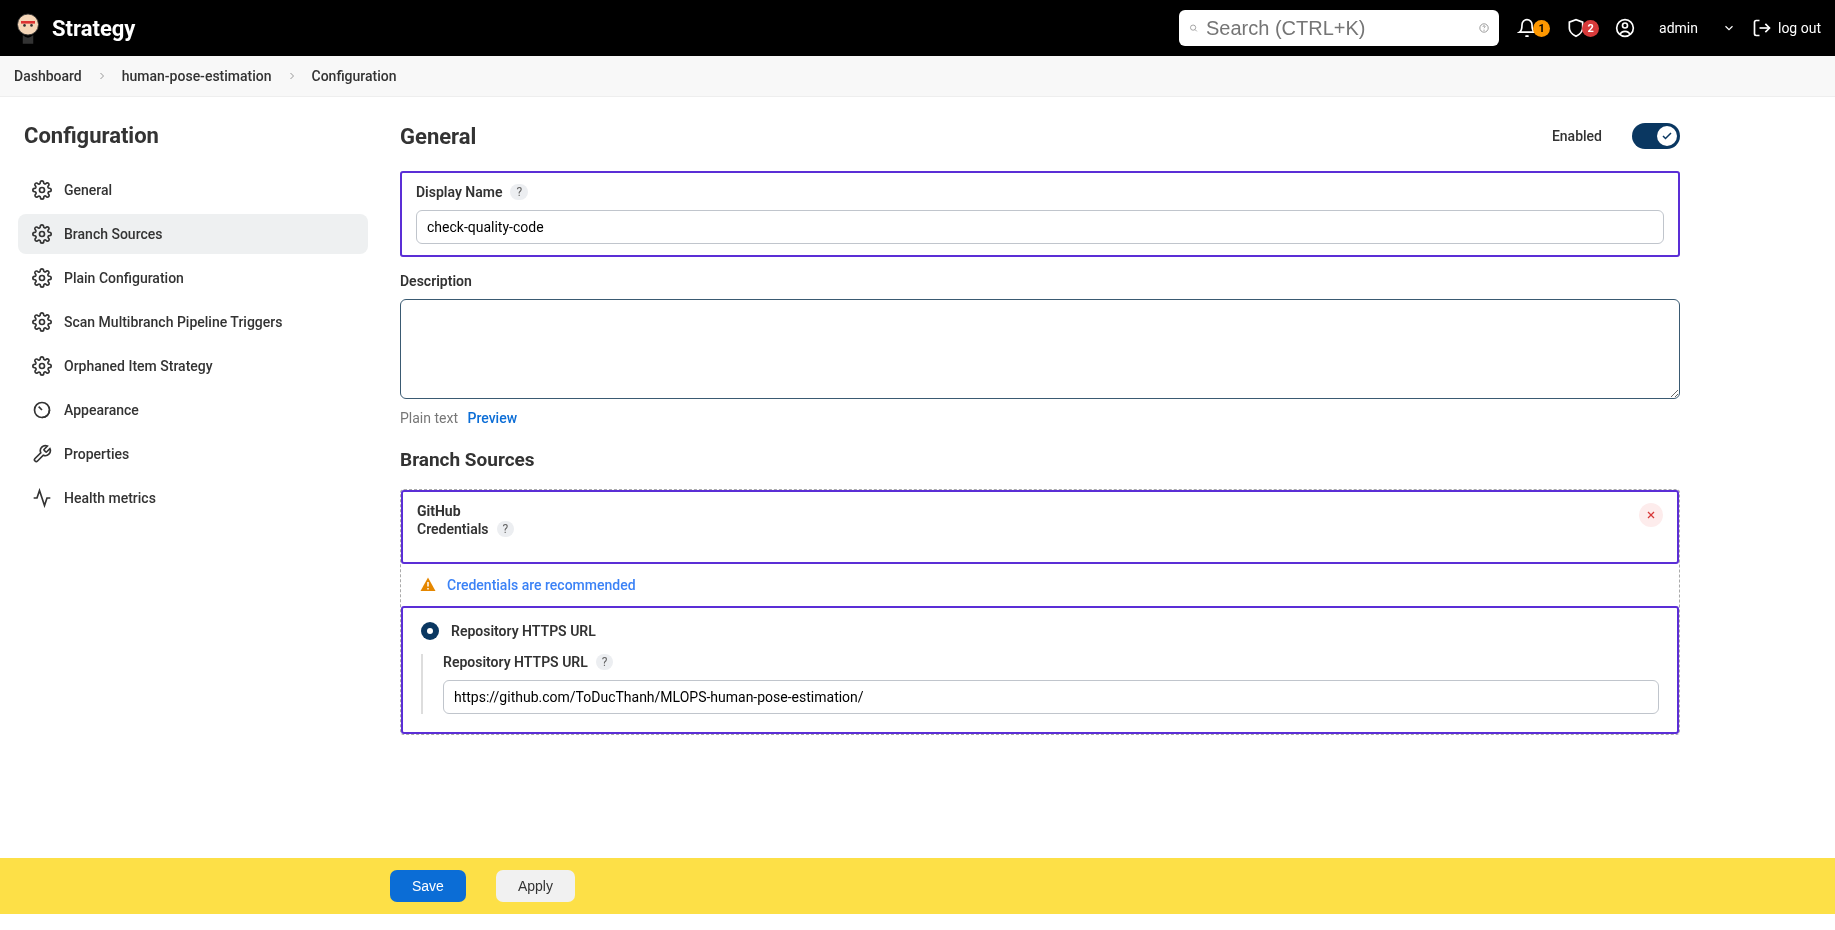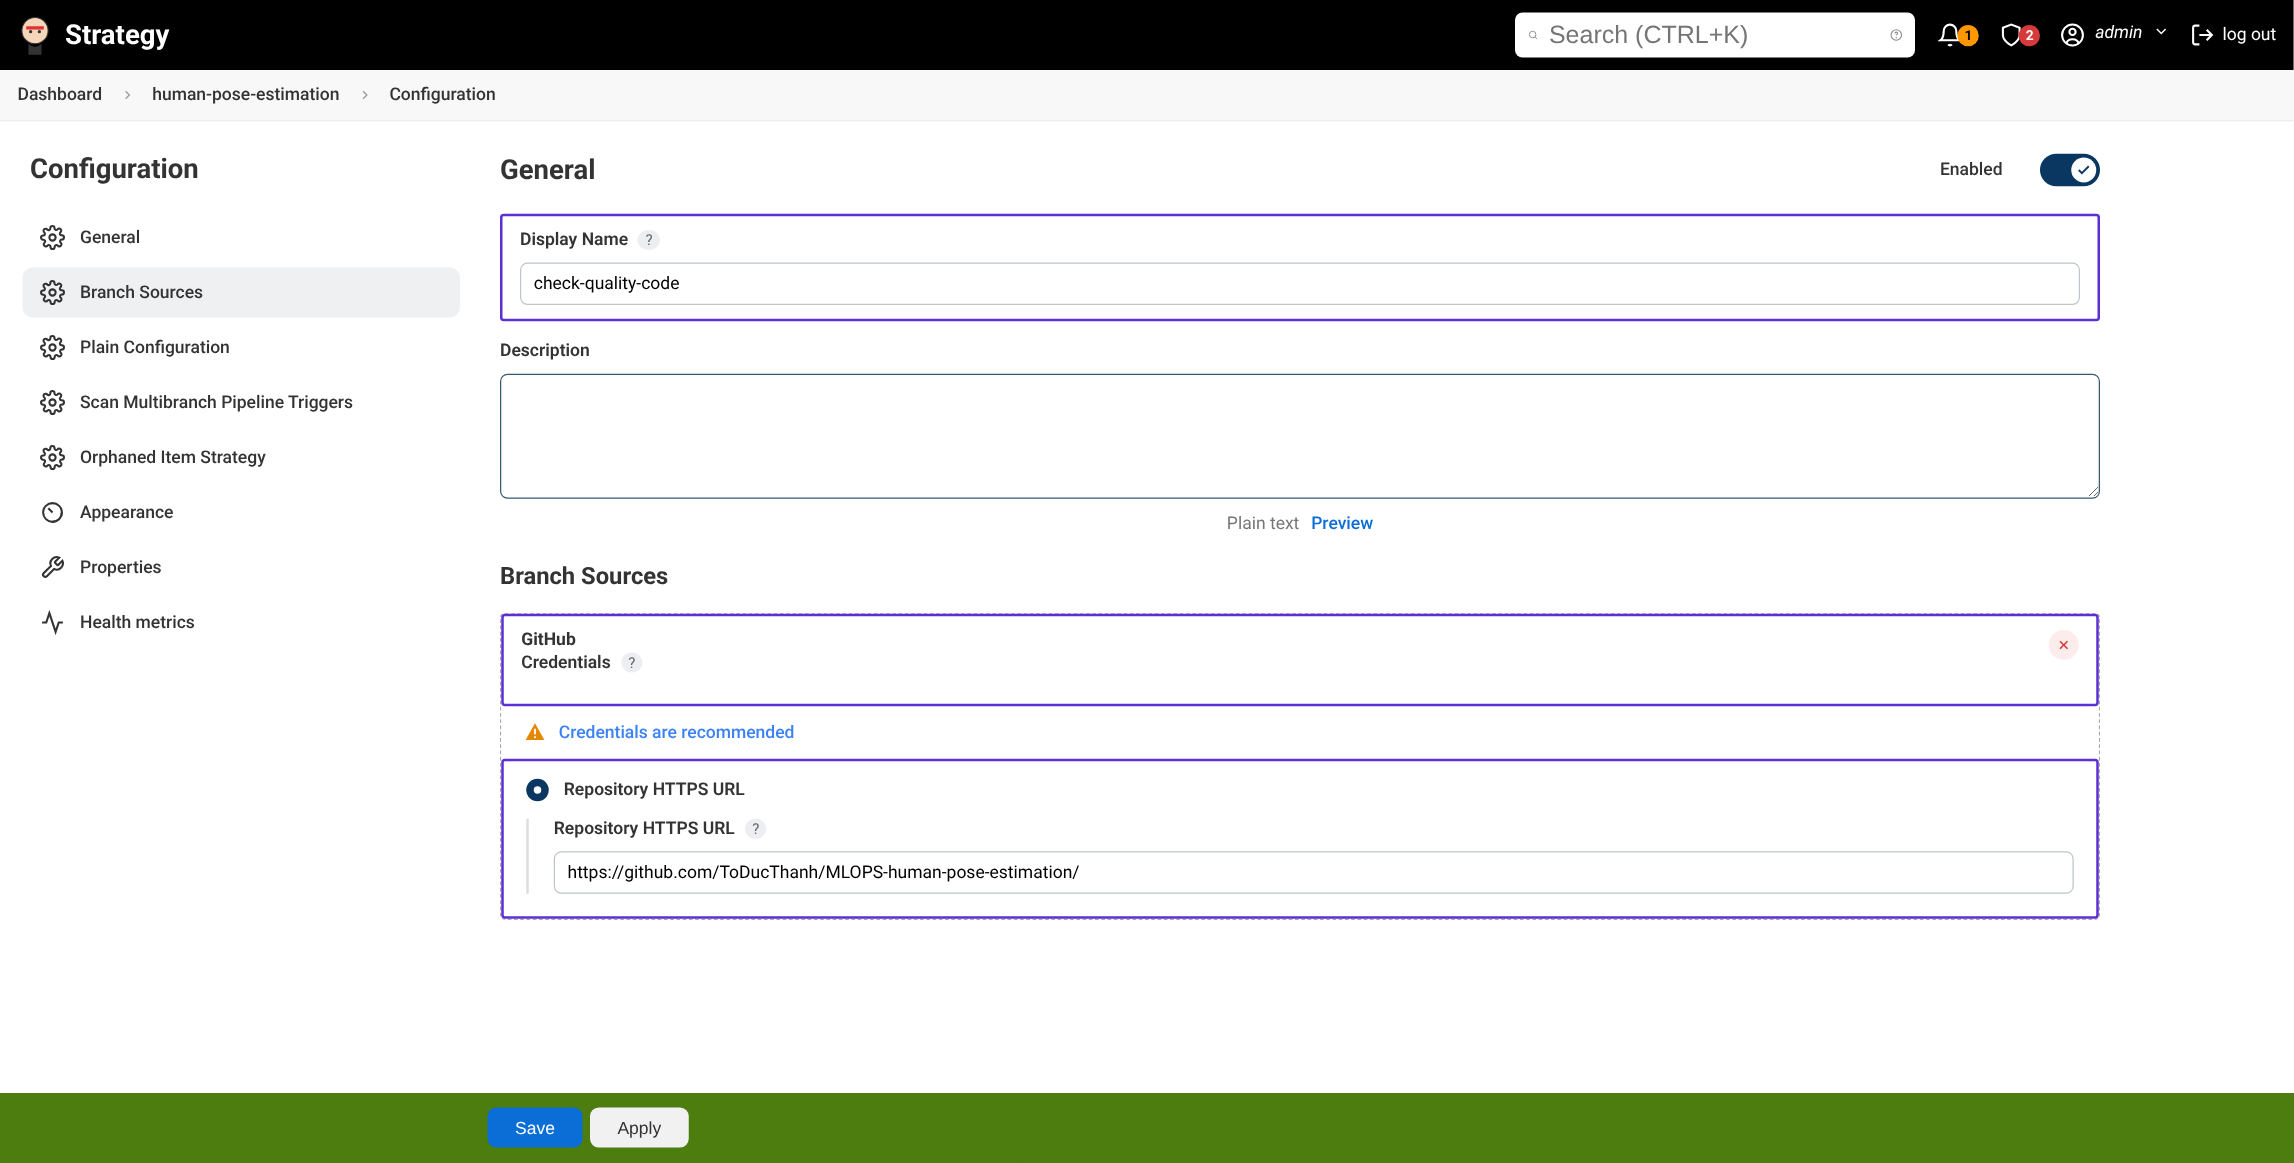--- a/index.html
+++ b/index.html
@@ -11,21 +11,21 @@
 .logo-img { width: 28px; height: 32px; }
 .header-spacer { flex: 1; }
 .search-box { background: #fff; border-radius: 6px; height: 36px; width: 320px; display: flex; align-items: center; padding: 0 10px; gap: 8px; color: #888; }
 .search-box input { border: none; outline: none; flex: 1; font-size: 20px; background: transparent; color: #333; }
 .help-circle { color: #888; }
 .header-icons { display: flex; align-items: center; gap: 16px; margin-left: 18px; }
 .icon-badge { position: relative; display: flex; align-items: center; }
 .badge { font-size: 11px; font-weight: bold; border-radius: 50%; width: 17px; height: 17px; display: inline-flex; align-items: center; justify-content: center; margin-left: -4px; }
 .badge-orange { background: #ff9800; color: #000; }
 .badge-red { background: #d73a3a; color: #fff; }
-.user-wrap { display: flex; gap: 8px; cursor: pointer; font-style: italic; }
+.user-wrap { display: flex; align-items: center; gap: 24px; cursor: pointer; }
 .logout-wrap { display: flex; align-items: center; gap: 6px; cursor: pointer; }
 
 
 .breadcrumb { background: #f8f8f8; border-bottom: 1px solid #eee; padding: 12px 14px; display: flex; align-items: center; gap: 14px; font-size: 14px; }
 .breadcrumb a { color: #333; text-decoration: none; font-weight: 500; cursor: pointer; }
 .breadcrumb .chev { color: #999; }
 
 
 .content { display: flex; padding: 26px 18px 80px 18px; gap: 32px; }
 .sidebar { width: 350px; flex-shrink: 0; }
@@ -41,21 +41,21 @@
 .toggle-wrap { display: flex; align-items: center; gap: 30px; font-weight: 500; margin-left: 12px; }
 .toggle { width: 48px; height: 26px; border-radius: 14px; background: #0a3761; position: relative; cursor: pointer; }
 .toggle-knob { position: absolute; right: 3px; top: 3px; width: 20px; height: 20px; border-radius: 50%; background: #fff; display: flex; align-items: center; justify-content: center; }
 
 .hl-box { border: 2.5px solid #5b2ed6; border-radius: 3px; padding: 11px 14px; margin-bottom: 16px; }
 .form-label { font-weight: 600; display: flex; align-items: center; gap: 8px; margin-bottom: 10px; }
 .help-pill { background: #eceef1; color: #666; border-radius: 10px; padding: 1px 6px; font-size: 12px; font-weight: normal; cursor: pointer; }
 .text-input { width: 100%; border: 1px solid #c0c5cc; border-radius: 6px; padding: 8px 10px; font-size: 14px; font-family: inherit; }
 .textarea { width: 100%; min-height: 100px; border: 1px solid #3a5a72; border-radius: 6px; padding: 8px 10px; font-size: 14px; font-family: inherit; resize: both; }
 .desc-block { margin-bottom: 18px; }
-.desc-tabs { margin-top: 8px; color: #777; font-size: 14px; text-align: center; }
+.desc-tabs { margin-top: 8px; color: #777; font-size: 14px; }
 .desc-tabs .preview { color: #0b6dd6; font-weight: 500; margin-left: 6px; cursor: pointer; }
 
 .section-title { font-size: 19px; font-weight: bold; margin: 22px 0 18px 0; }
 
 .dashed-box { border: 1.5px dashed #aaa; border-radius: 4px; padding: 0; }
 .source-head { display: flex; justify-content: space-between; align-items: flex-start; padding: 14px 18px 0 18px; }
 .source-name { font-weight: 700; }
 .del-btn { background: #fdecec; color: #d73a3a; border-radius: 50%; width: 24px; height: 24px; display: flex; align-items: center; justify-content: center; cursor: pointer; font-size: 14px; }
 .cred-body { padding: 2px 18px 14px 18px; }
 .select-wrap { position: relative; margin-bottom: 12px; }
@@ -63,21 +63,21 @@
 .select-arrow { position: absolute; right: 12px; top: 50%; transform: translateY(-50%); pointer-events: none; color: #555; }
 .add-btn { border: 1px solid #c0c5cc; background: #fff; border-radius: 6px; padding: 6px 12px; font-size: 13px; color: #555; cursor: pointer; display: inline-flex; align-items: center; gap: 4px; }
 .warning { display: flex; align-items: center; gap: 10px; color: #3b82f6; font-weight: 500; padding: 12px 18px; }
 
 .repo-block { padding: 14px 18px 18px 18px; }
 .radio-row { display: flex; align-items: center; gap: 12px; margin-bottom: 14px; font-weight: 600; }
 .radio-dot { width: 18px; height: 18px; border-radius: 50%; background: #0a3761; display: flex; align-items: center; justify-content: center; }
 .radio-inner { width: 6px; height: 6px; border-radius: 50%; background: #fff; }
 .indent { border-left: 2px solid #ddd; padding-left: 20px; margin-left: 0; }
 
-.button-bar { position: fixed; bottom: 0; left: 0; right: 0; padding: 12px 390px; display: flex; gap: 6px; background: #4d7c0f; }
+.button-bar { position: fixed; bottom: 16px; left: 0; right: 0; padding: 12px 390px; display: flex; gap: 30px; background: #fde047; }
 .btn { padding: 8px 22px; border-radius: 7px; font-size: 14px; font-weight: 500; border: none; cursor: pointer; }
 .btn-primary { background: #0b6dd6; color: #fff; }
 .btn-secondary { background: #f1f1f1; color: #333; }
 </style>
 </head>
 <body>
 
 <div class="header">
   <div class="logo-wrap">
     <svg class="logo-img" viewBox="0 0 32 36">

